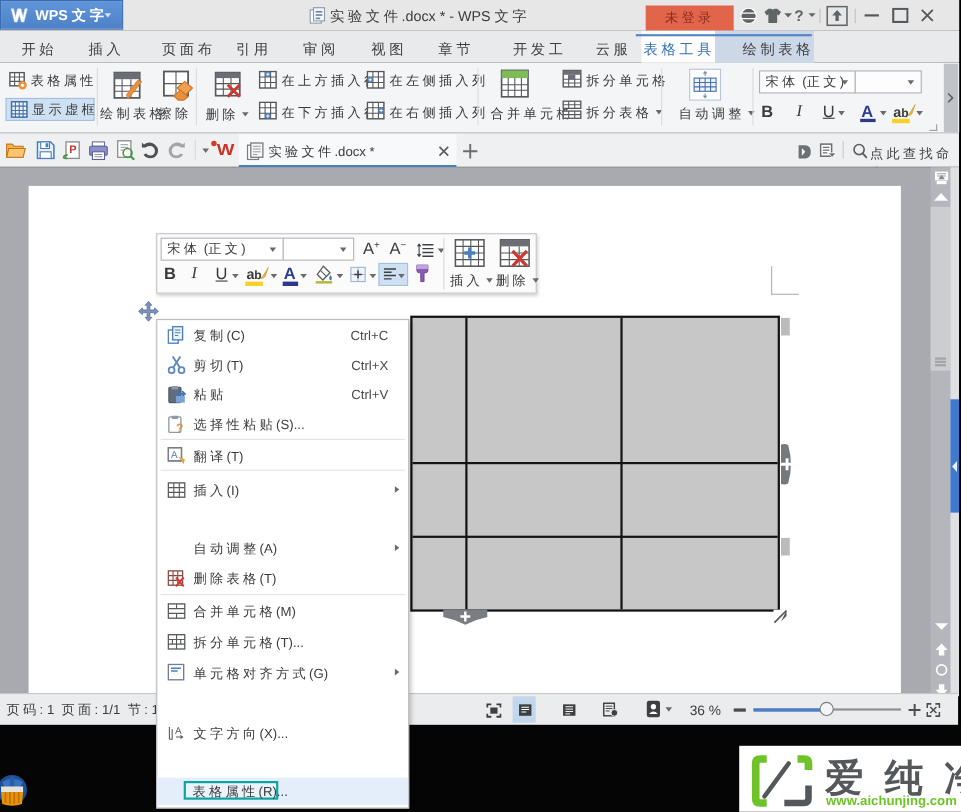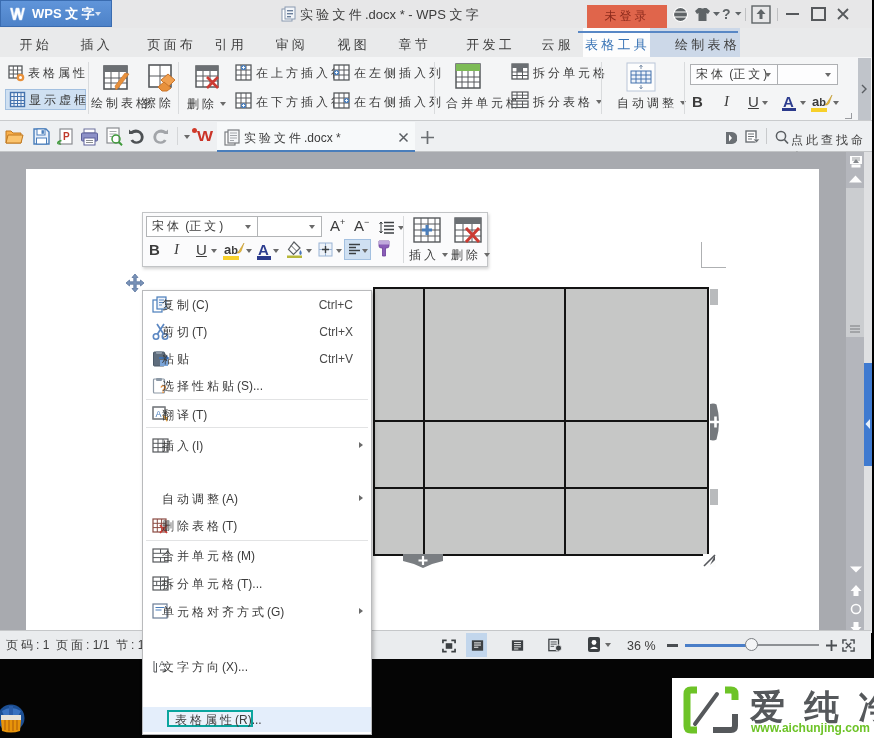--- a/index.html
+++ b/index.html
@@ -33,21 +33,21 @@
 #statusbar{left:0;top:630px;width:871px;height:29px;background:#eaecee;border-top:1px solid #c5c7c9}
 #blackstrip{left:872px;top:0;width:2px;height:738px;background:#000}
 #blackbottom{left:0;top:659px;width:874px;height:79px;background:#050505}
 
 #logobox{left:672px;top:678px;width:202px;height:60px;background:#fff}
 
 #vscroll{left:846px;top:152px;width:18px;height:481px;background:#b4b6bc}
 
 #menu{left:142px;top:290px;width:230px;height:445px;background:#fff;border:1px solid #b9babc;box-shadow:2px 2px 4px rgba(0,0,0,.25)}
 .mi{position:absolute;left:0;width:228px;height:27px;font-size:12px;color:#3c3c3c}
-.mi .txt{position:absolute;left:19px;top:7px;height:14px;line-height:14px}
+.mi .txt{position:absolute;left:33px;top:7px;height:14px;line-height:14px}
 .mi .sc{position:absolute;right:18px;top:7px;font-size:12px;color:#4a4a4a}
 .mi .arr{position:absolute;right:8px;top:10px;width:0;height:0;border-left:4px solid #6a6a6a;border-top:3.5px solid transparent;border-bottom:3.5px solid transparent}
 .msep{position:absolute;left:3px;width:222px;height:1px;background:#e2e3e4}
 .mico{position:absolute;left:9px;top:5px;width:17px;height:17px}
 
 #minitb{left:142px;top:212px;width:346px;height:55px;background:#fbfbfc;border:1px solid #c2c4c6;box-shadow:1px 2px 3px rgba(0,0,0,.18)}
 </style></head>
 <body>
 <div id="win">
  <div id="titlebar" class="abs"></div>

